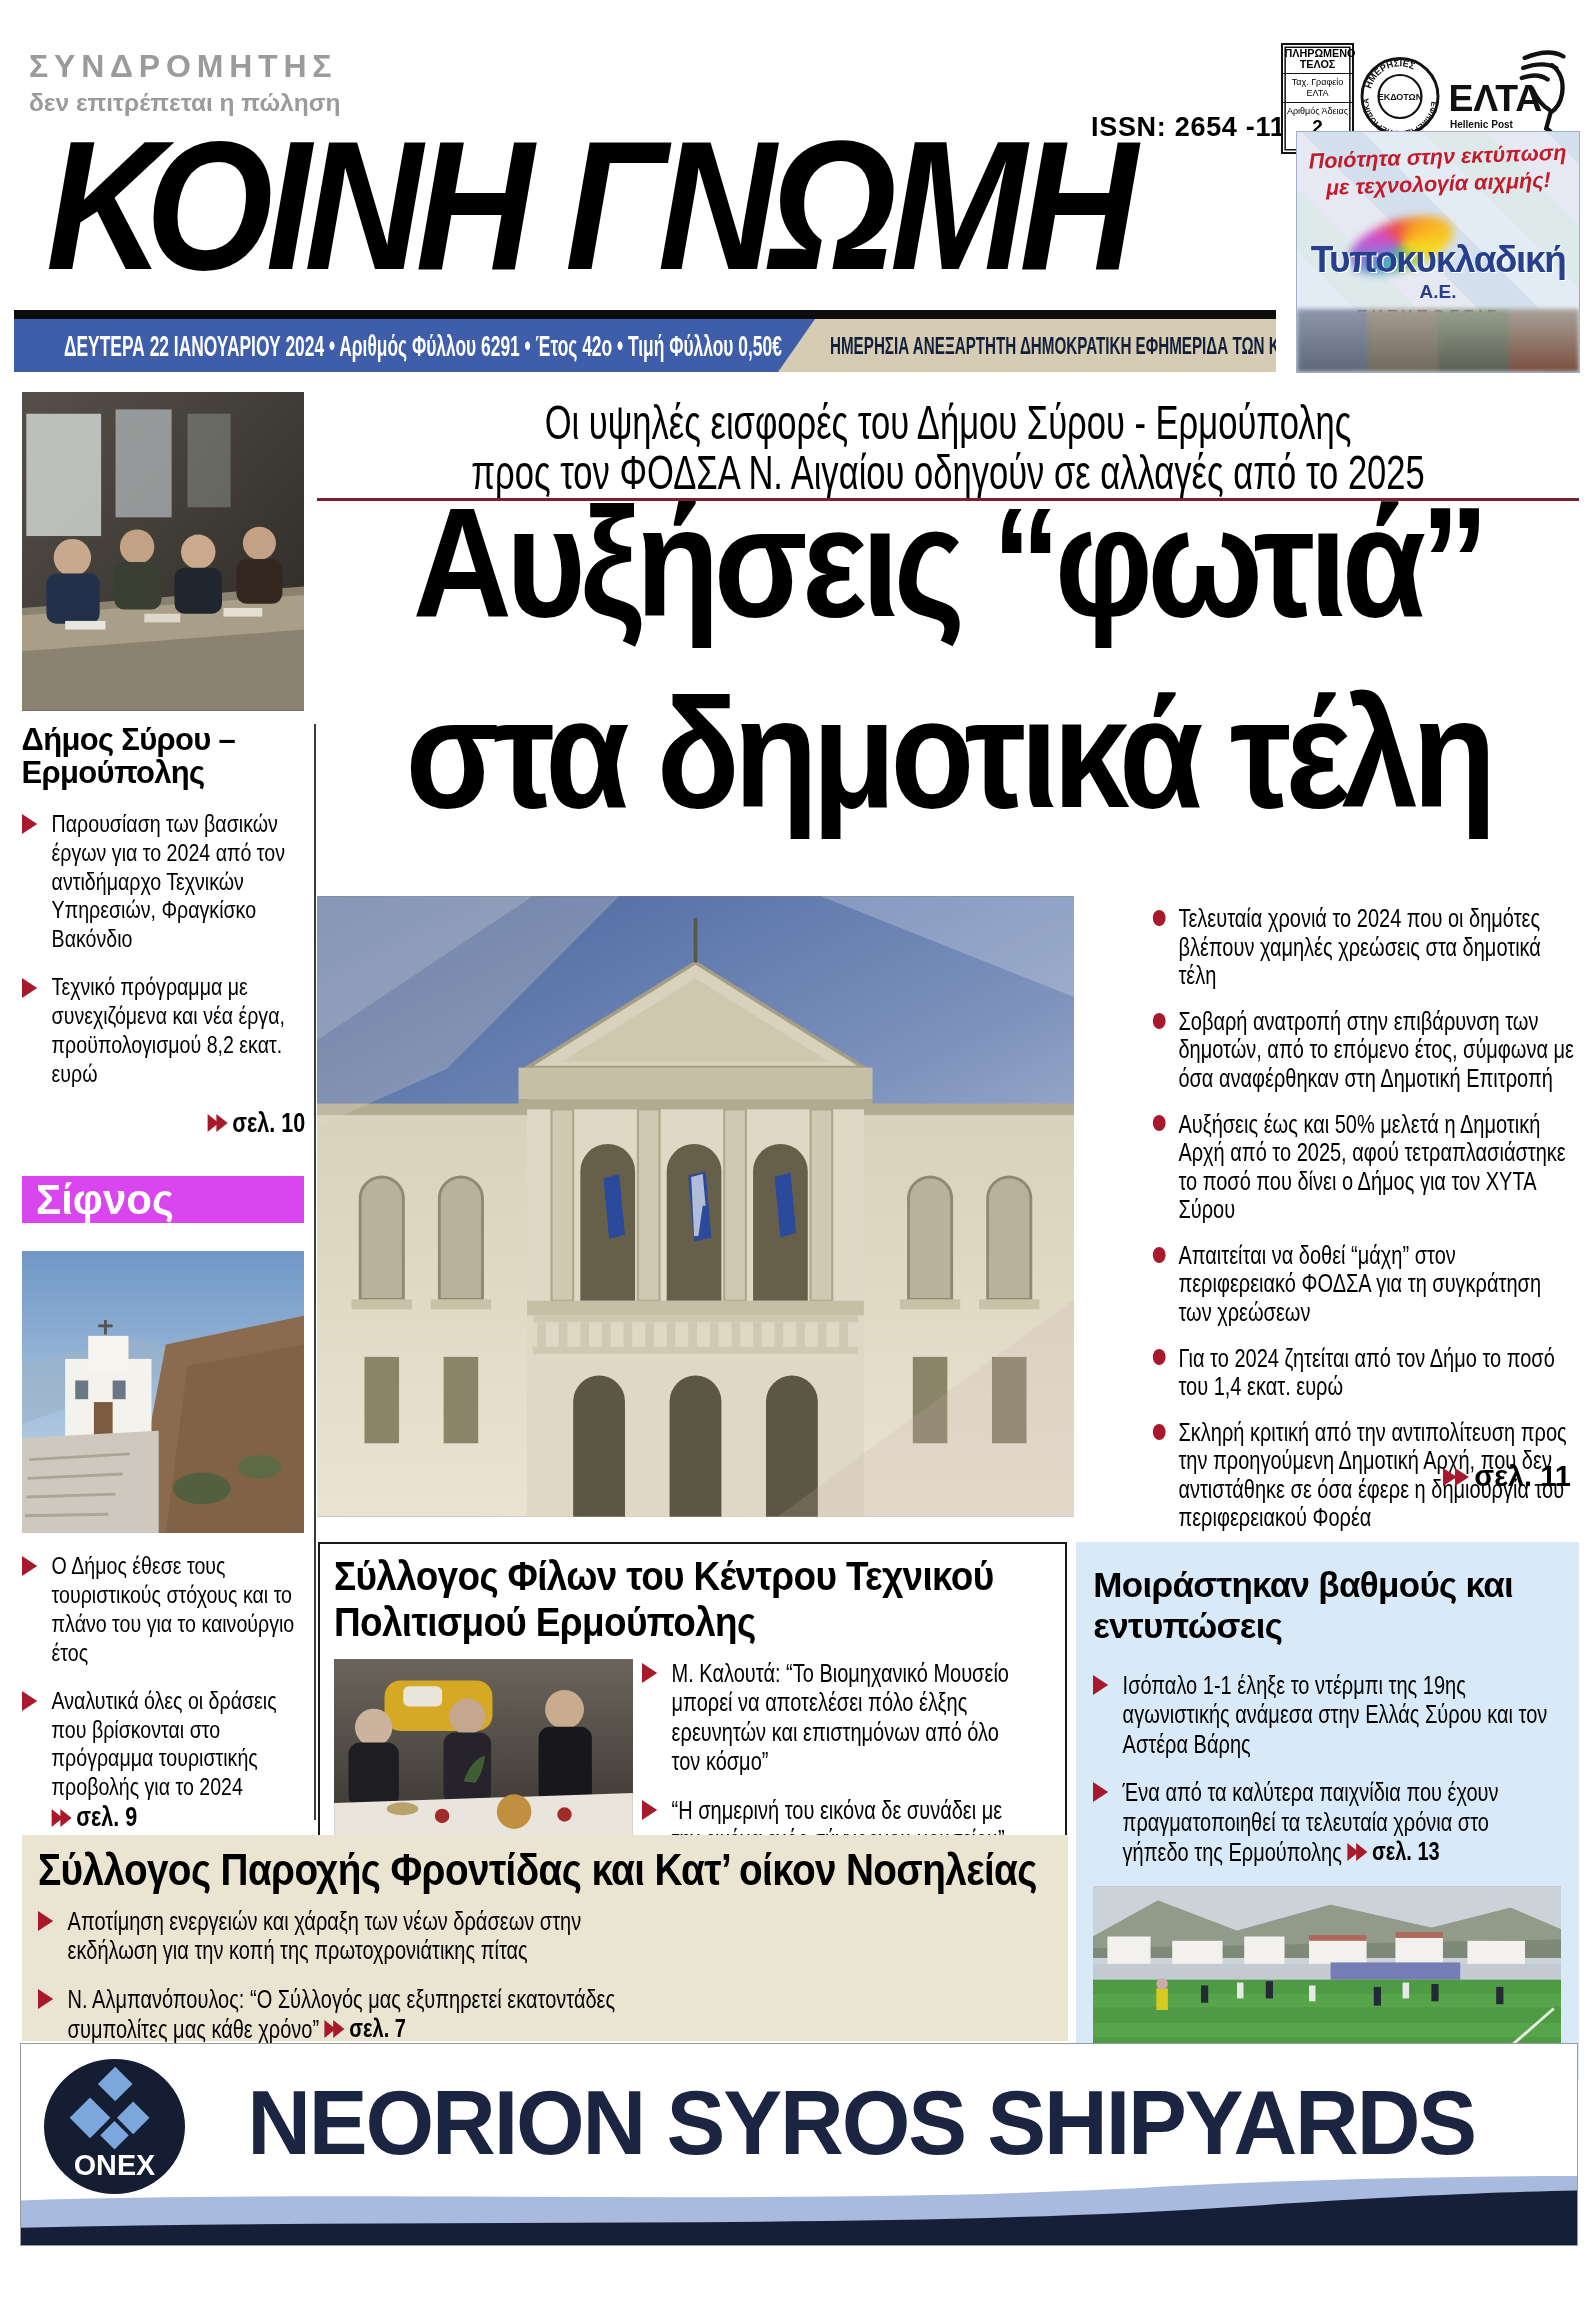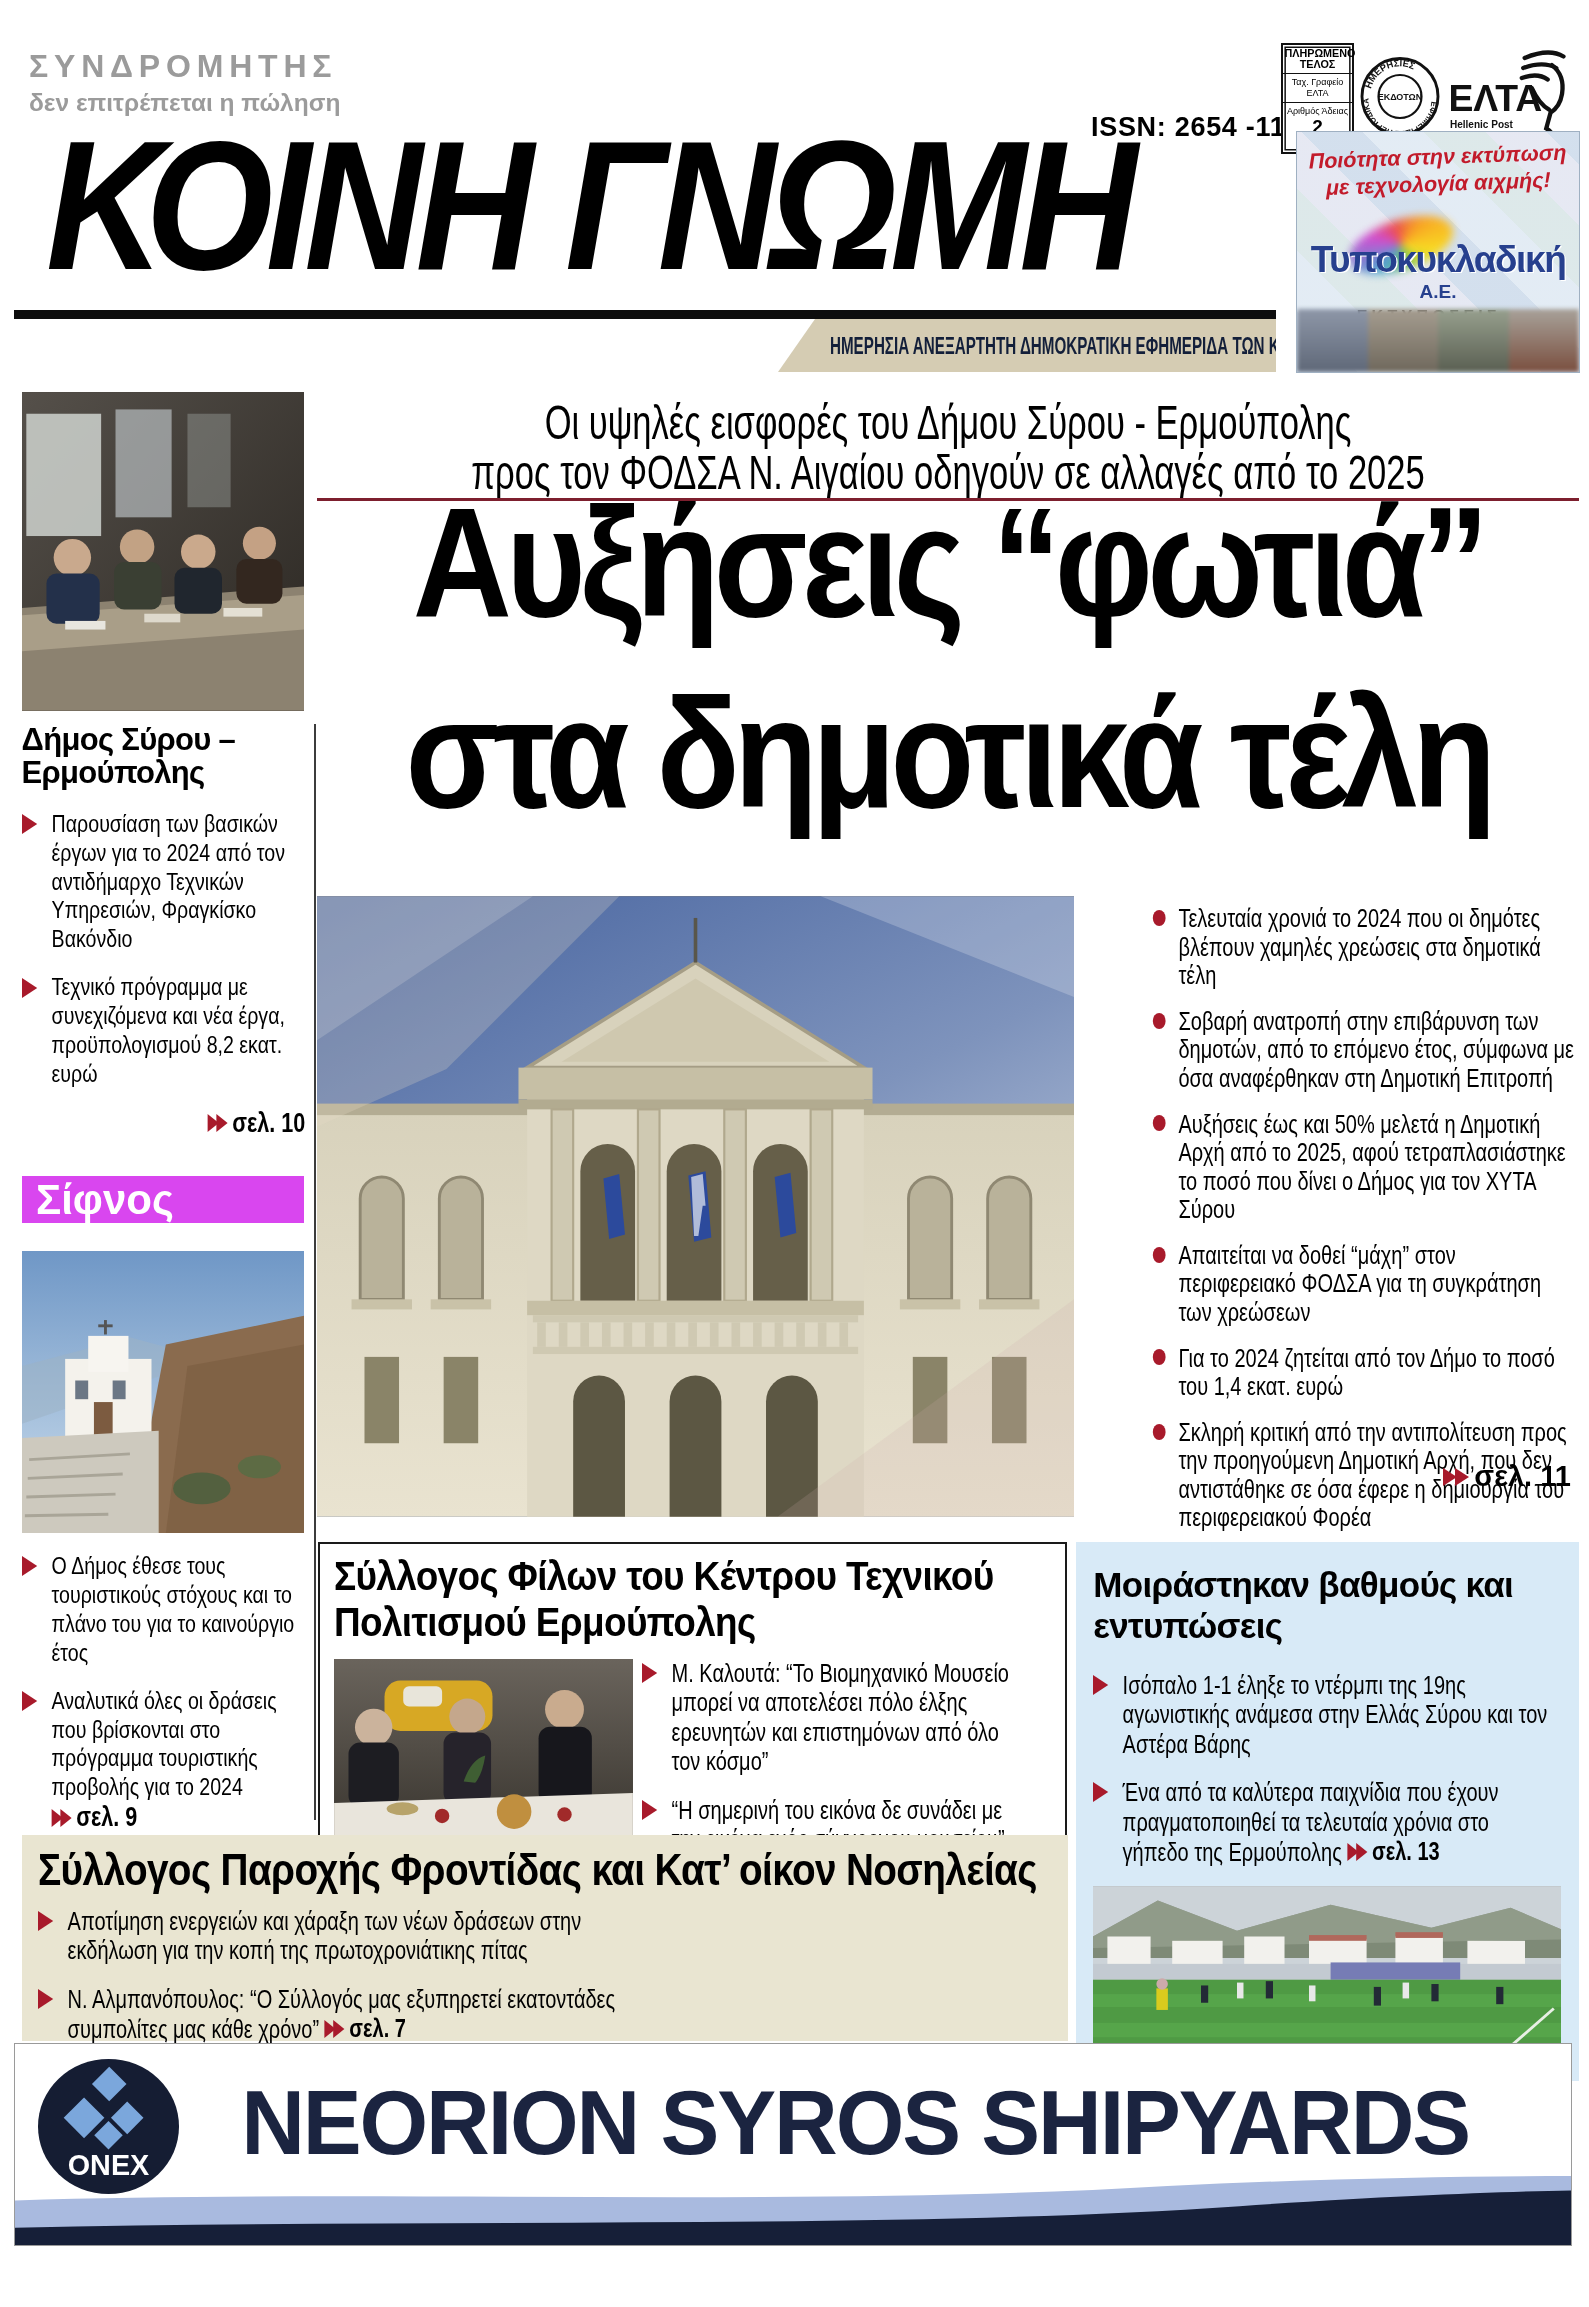--- a/index.html
+++ b/index.html
@@ -132,21 +132,21 @@
       transform-origin:left top;width:1166px;white-space:nowrap;}
   .care-row{display:flex;margin-top:11.5px;flex-direction:column;}
   .care-list-wrap{flex:1;}
   .care-list{width:734px;font-size:25px;}
   .care-list li{line-height:1.4;margin-bottom:19px;}
   .care-photos{display:flex;gap:4.3px;flex:0 0 auto;}
   .photo-podium{width:209px;height:153px;}
   .photo-cake{width:209px;height:153px;}
 
   
-  .banner{left:14px;top:2043px;width:1558px;height:203px;border:1.4px solid #9a9a9a;background:#fff;
+  .banner{left:20px;top:2043px;width:1558px;height:203px;border:1.4px solid #9a9a9a;background:#fff;
       box-sizing:border-box;overflow:hidden;}
   .onex-logo{position:absolute;left:20px;top:11.5px;width:147px;height:141px;}
   .banner-text{position:absolute;left:180px;top:27px;width:1361px;text-align:center;
       font-size:91px;font-weight:900;color:#1b2440;letter-spacing:-2.2px;transform:scaleX(0.97);
       transform-origin:left center;white-space:nowrap;}
   .banner-wave{position:absolute;left:0;bottom:0;width:100%;height:69px;}
 
   svg text{font-family:"Liberation Sans",sans-serif;}
 </style>
 </head>
@@ -202,20 +202,23 @@
         <path d="M146,28 q18,14 14,40 q-3,18 -16,26 l-6,22 q16,10 4,24"></path>
         <path d="M118,60 q10,22 24,30"></path>
       </g>
       <text x="2" y="92" font-size="52" font-weight="900" fill="#111">ΕΛΤΑ</text>
       <text x="4" y="116" font-size="14" font-weight="700" fill="#111">Hellenic Post</text>
     </svg>
   </div>
 
   <div class="abs masthead-title">ΚΟΙΝΗ ΓΝΩΜΗ</div>
   <div class="abs mast-rule"></div>
+  <div class="abs date-bar">
+    <div class="date-text">ΔΕΥΤΕΡΑ 22 ΙΑΝΟΥΑΡΙΟΥ 2024 • Αριθμός Φύλλου  6291 • Έτος 42ο • Τιμή Φύλλου 0,50€</div>
+  </div>
   <div class="abs tagline-wrap">
     <div class="tagline">ΗΜΕΡΗΣΙΑ ΑΝΕΞΑΡΤΗΤΗ ΔΗΜΟΚΡΑΤΙΚΗ ΕΦΗΜΕΡΙΔΑ ΤΩΝ ΚΥΚΛΑΔΩΝ</div>
   </div>
 
   <div class="abs ad-box">
     <div class="ad-slogan">
       <div>Ποιότητα στην εκτύπωση</div>
       <div>με τεχνολογία αιχμής!</div>
     </div>
     <div class="ad-brand-row">

